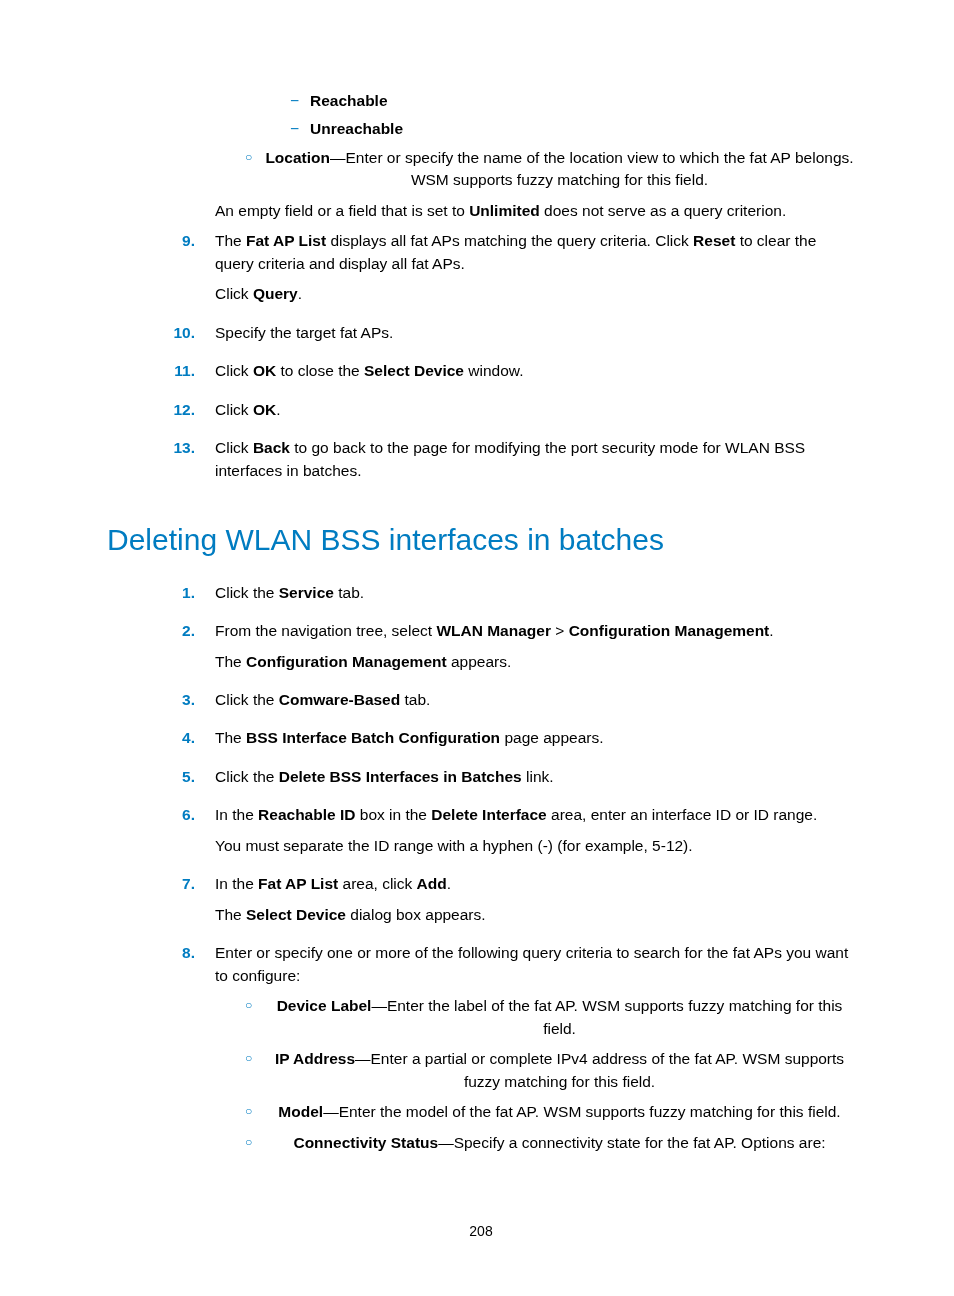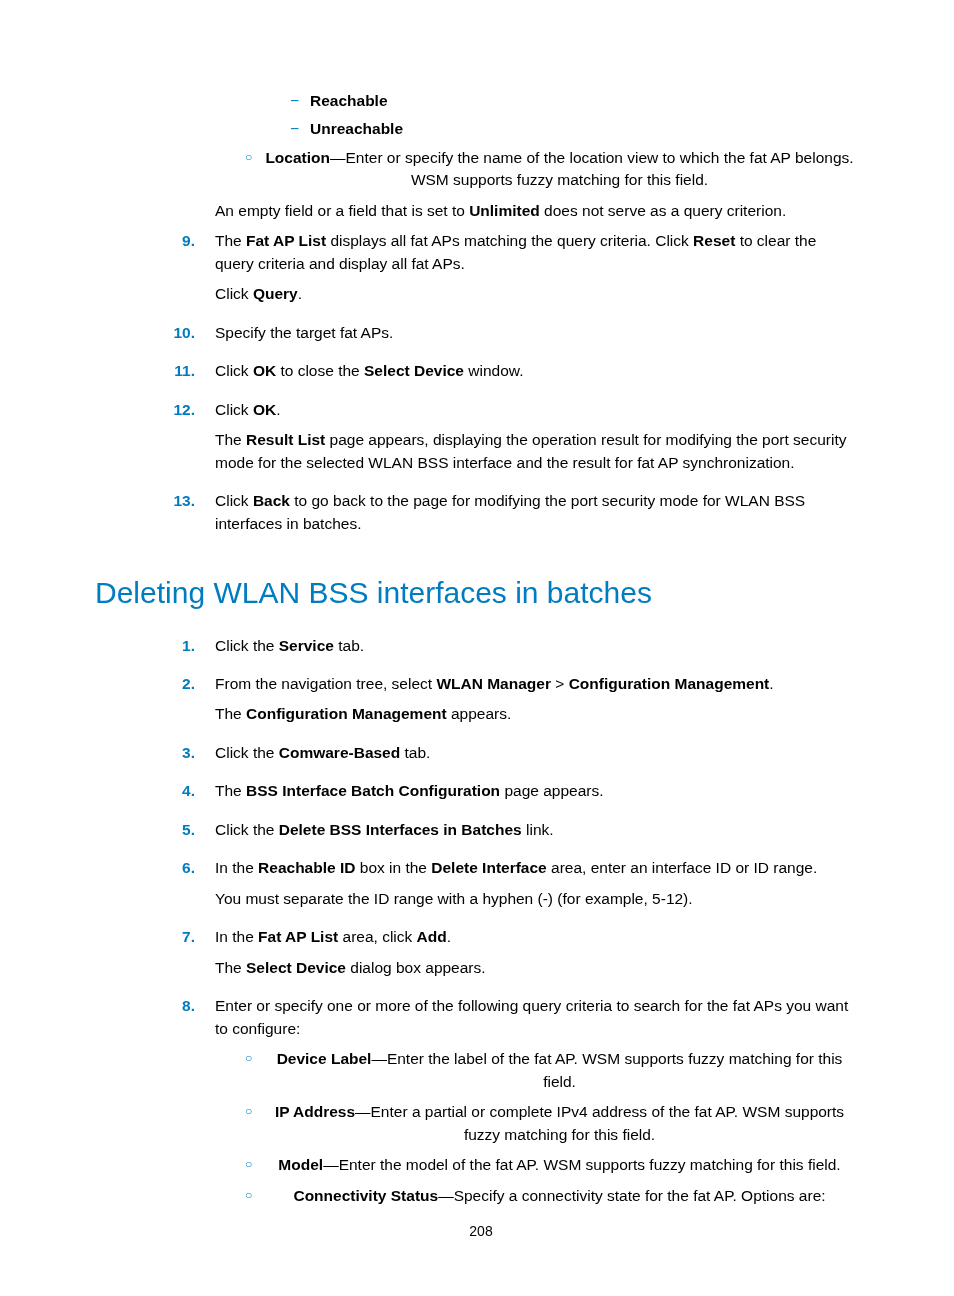--- a/index.html
+++ b/index.html
@@ -72,21 +72,21 @@
     color: #007cc1;
   }
   .dash-body {
     flex: 1;
   }
   h2.section {
     font-family: Arial, Helvetica, sans-serif;
     font-weight: normal;
     color: #007cc1;
     font-size: 30px;
-    margin: 28px 0 20px 5px;
+    margin: 28px 0 20px 17px;
   }
   b { font-weight: bold; }
   .pagenum {
     position: absolute;
     bottom: 55px;
     left: 4px;
     width: 100%;
     text-align: center;
     font-size: 14px;
   }
@@ -137,21 +137,20 @@
     <div class="ol1-num">11.</div>
     <div class="ol1-body">
       <p><span>Click </span><b>OK</b><span> to close the </span><b>Select Device</b><span> window.</span></p>
     </div>
   </div>
 
   <div class="ol1-item">
     <div class="ol1-num">12.</div>
     <div class="ol1-body">
       <p><span>Click </span><b>OK</b><span>.</span></p>
-      <p><span>The </span><b>Result List</b><span> page appears, displaying the operation result for modifying the port security mode for the selected WLAN BSS interface and the result for fat AP synchronization.</span></p>
     </div>
   </div>
 
   <div class="ol1-item">
     <div class="ol1-num">13.</div>
     <div class="ol1-body">
       <p><span>Click </span><b>Back</b><span> to go back to the page for modifying the port security mode for WLAN BSS interfaces in batches.</span></p>
     </div>
   </div>
 

